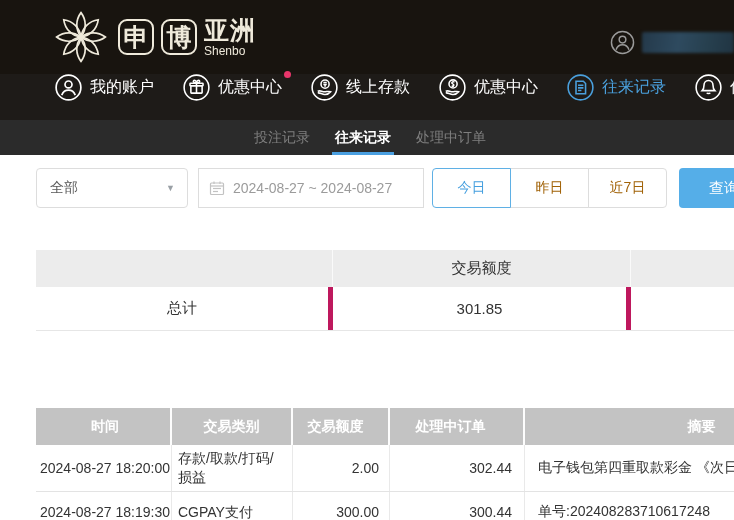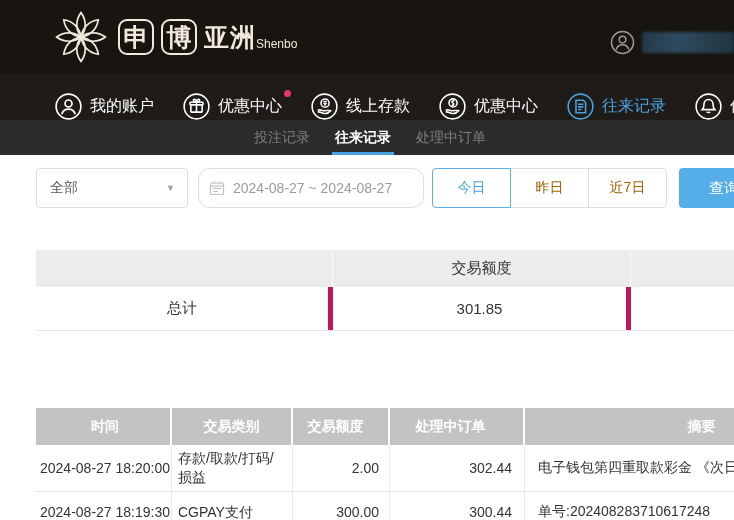--- a/index.html
+++ b/index.html
@@ -6,46 +6,46 @@
   html,body { background:#555; }
   body { font-family:"Liberation Sans","DejaVu Sans",sans-serif; }
   .viewport { position:relative; width:734px; height:520px; overflow:hidden; background:#fff; }
 
   
   .top-header { position:absolute; top:0; left:0; width:100%; height:74px; background:#18140f; }
   .logo { position:absolute; left:50px; top:7px; display:flex; align-items:center; color:#efeadb; cursor:pointer; }
   .logo-flower { width:62px; height:60px; }
   .logo-boxes { display:flex; gap:7px; margin-left:6px; }
   .logo-box { width:36px; height:36px; border:2.5px solid #efeadb; border-radius:9px; display:flex; align-items:center; justify-content:center; font-size:25px; font-weight:bold; }
-  .logo-region { margin-left:7px; display:flex; flex-direction:row; line-height:1;align-items:flex-end; }
+  .logo-region { margin-left:7px; display:flex; flex-direction:column; line-height:1; }
   .logo-region .cn { font-size:25px; font-weight:bold; letter-spacing:1px; }
   .logo-region .en { font-size:12px; margin-top:2px; color:#efeadb; }
   .user-area { position:absolute; right:0; top:30px; display:flex; align-items:center; }
   .redacted { width:92px; height:21px; margin-left:7px; background:linear-gradient(100deg,#24394a 0%,#2e4a5f 40%,#27404f 70%,#203442 100%); filter:blur(1.5px); border-radius:2px; }
 
   
-  .main-nav { position:absolute; top:74px; left:0; width:100%; height:46px; background:#1e1b18; display:flex; align-items:flex-end; padding-left:55px; }
+  .main-nav { position:absolute; top:74px; left:0; width:100%; height:46px; background:#1e1b18; display:flex; align-items:flex-start; padding-left:55px; }
   .nav-item { display:flex; align-items:center; margin-right:29px; color:#fff; font-size:16px; white-space:nowrap; cursor:pointer; position:relative; }
   .nav-item .nav-icon { width:27px; height:27px; margin-right:8px; flex:none; }
   .nav-item svg { display:block; stroke:#fff; }
   .nav-item.active { color:#4aa0dd; }
   .nav-item.active svg { stroke:#4aa0dd; }
   .nav-badge { position:absolute; top:-3px; right:-9px; width:7px; height:7px; border-radius:50%; background:#e8366b; }
 
   
   .sub-tabs { position:absolute; top:120px; left:0; width:100%; height:35px; background:#2b2b2b; display:flex; align-items:stretch; padding-left:254px; }
   .tab { position:relative; display:flex; align-items:center; margin-right:25px; font-size:14px; color:#7f7f7f; cursor:pointer; white-space:nowrap; }
   .tab.active { color:#ffffff; font-weight:bold; }
   .tab.active::after { content:""; position:absolute; left:-3px; right:-3px; bottom:0; height:3px; background:#4a9fe0; }
 
   
   .filter-row { position:absolute; top:168px; left:36px; height:40px; display:flex; align-items:stretch; }
   .select-box { width:152px; border:1px solid #ddd; border-radius:4px; background:#fff; display:flex; align-items:center; padding:0 12px 0 13px; font-size:14px; color:#595959; cursor:pointer; }
   .select-caret { margin-left:auto; font-size:9px; color:#9aa0a6; }
-  .date-box { width:226px; border:1px solid #ddd; border-radius:12px; background:#fff; display:flex; align-items:center; margin-left:10px; padding:0 8px 0 10px; font-size:14px; color:#9b9b9b; cursor:pointer; }
+  .date-box { width:226px; border:1px solid #ddd; border-radius:0; background:#fff; display:flex; align-items:center; margin-left:10px; padding:0 8px 0 10px; font-size:14px; color:#9b9b9b; cursor:pointer; }
   .date-box svg { flex:none; margin-right:8px; }
   .quick-group { display:flex; margin-left:8px; }
   .quick-btn { width:79px; border:1px solid #ddd; background:#fff; font-size:14px; color:#a16207; display:flex; align-items:center; justify-content:center; cursor:pointer; margin-left:-1px; }
   .quick-btn:first-child { border-radius:4px 0 0 4px; margin-left:0; }
   .quick-btn:last-child { border-radius:0 4px 4px 0; }
   .quick-btn.active { border:1px solid #5fb0e5; color:#459fdf; position:relative; z-index:2; }
   .query-btn { width:90px; margin-left:12px; background:#55aee8; color:#fff; font-size:15px; border:none; border-radius:4px; display:flex; align-items:center; justify-content:center; cursor:pointer; }
 
   
   .summary-table { position:absolute; top:250px; left:36px; width:829px; font-size:15px; color:#333; }

